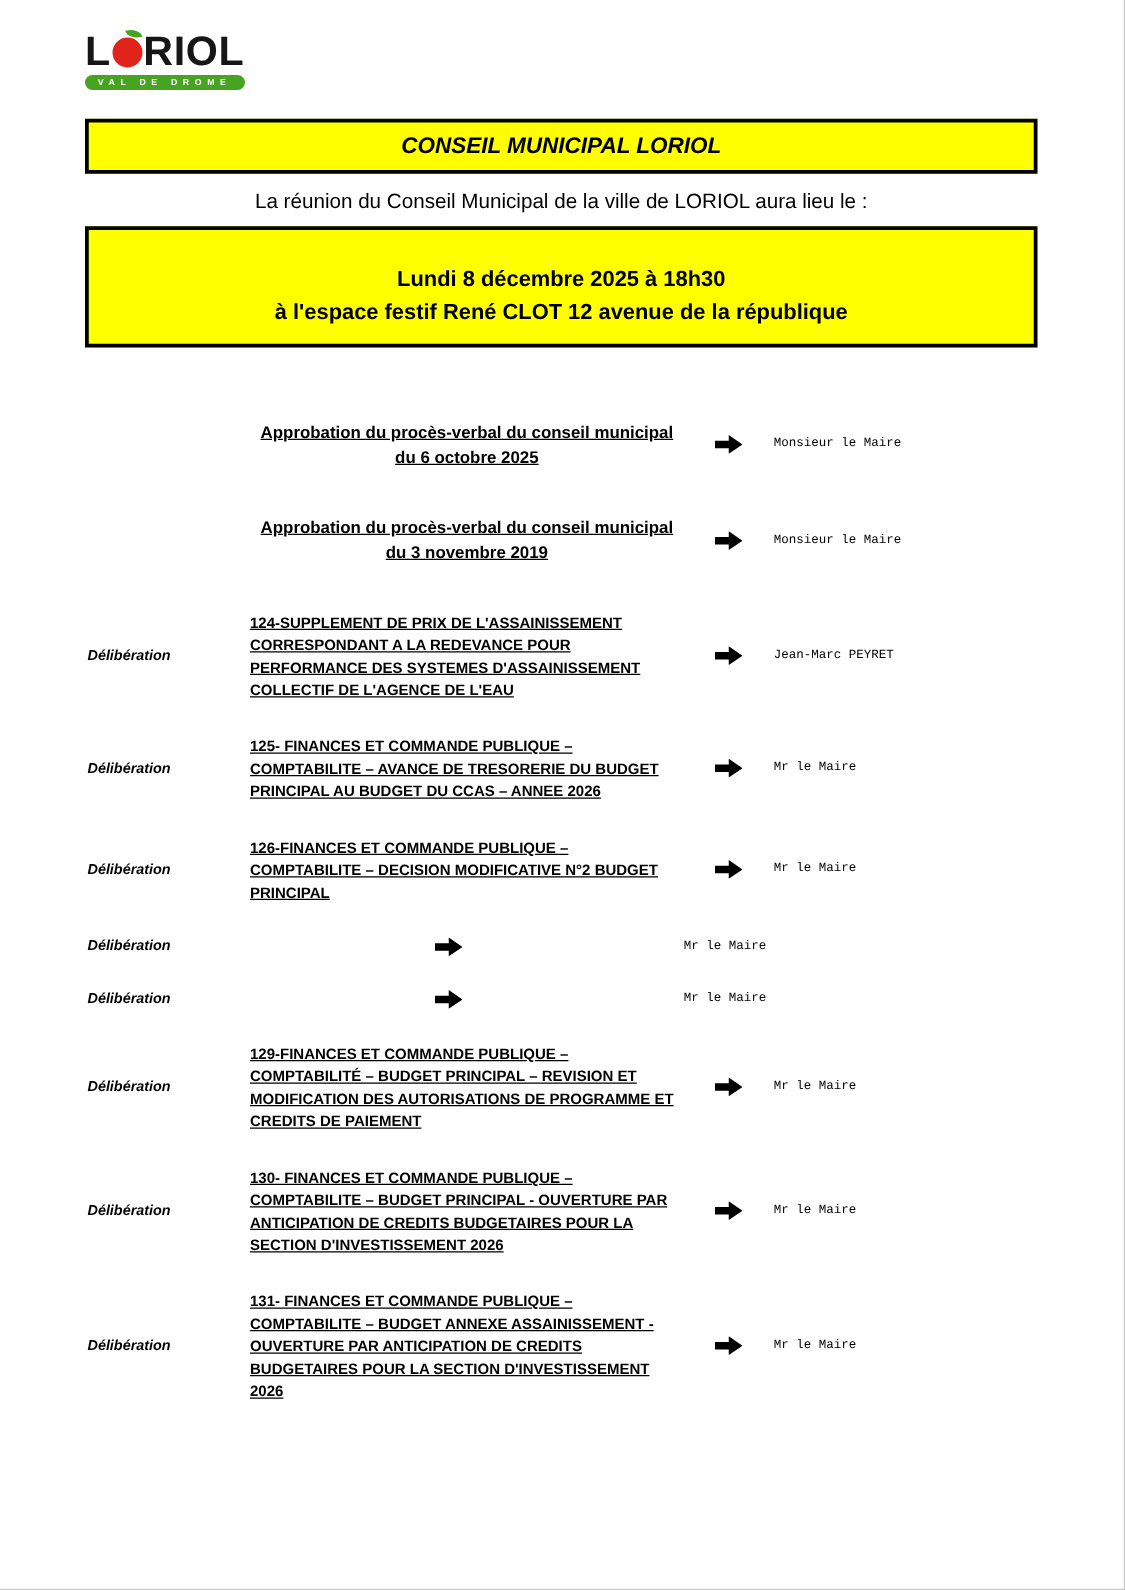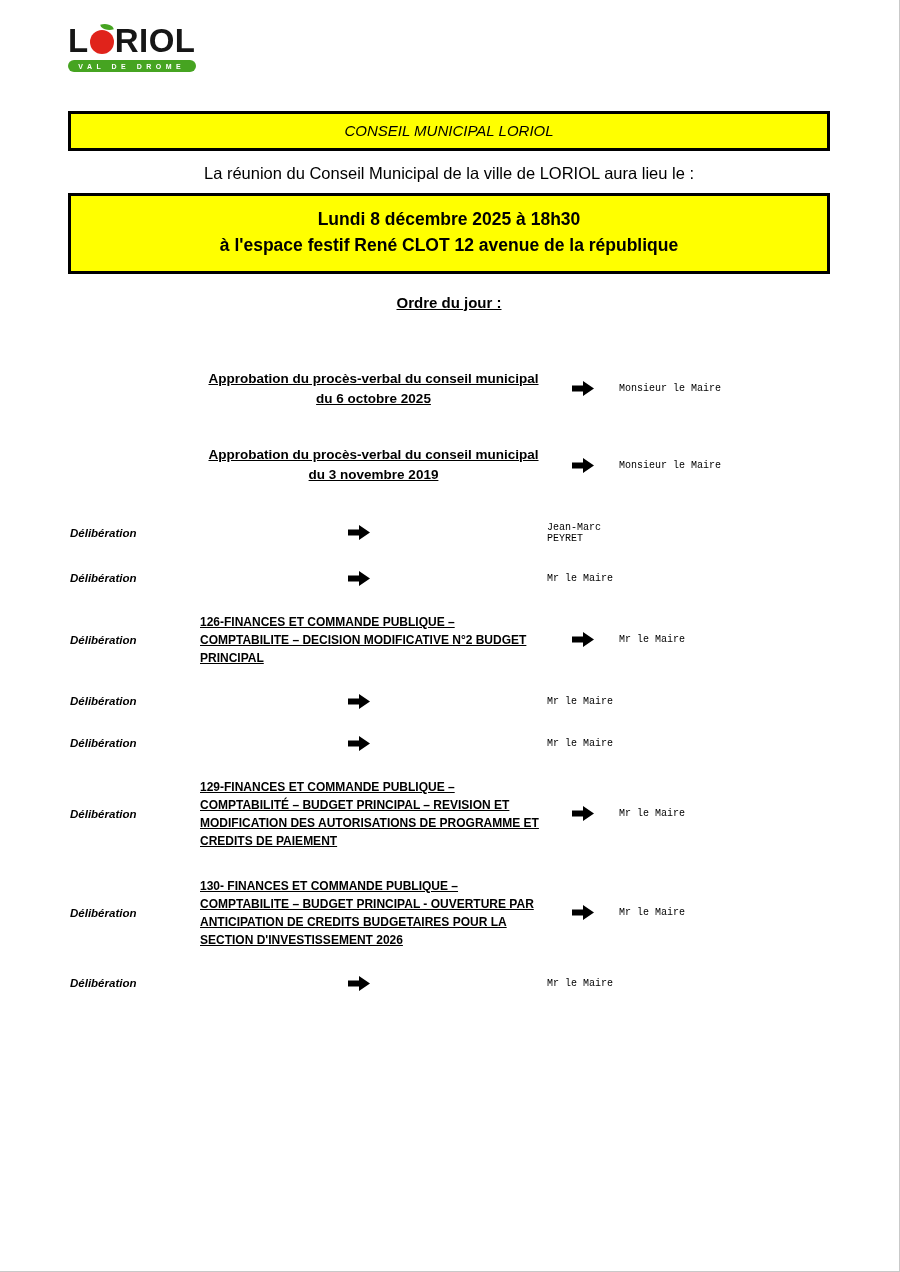--- a/index.html
+++ b/index.html
@@ -40,23 +40,23 @@
     background: var(--logo-green, #46a421); color: #fff;
     font-size: 7px; font-weight: bold; letter-spacing: 4.5px;
     text-align: center; border-radius: 7px;
   }
 
   
   .banner {
     background: var(--banner-yellow, #ffff00);
     border: 3px solid #000; text-align: center;
   }
-  .title-banner { margin-top: 38px; padding: 8px 0 9px; font-size: 15px; font-weight: normal; font-style: italic; }
+  .title-banner { margin-top: 22px; padding: 8px 0 9px; font-size: 18px; font-weight: bold; font-style: italic; }
   .intro { margin: 13px 0 10px; text-align: center; font-size: 16.5px; }
-  .meeting-banner { padding: 10px 0 12px; font-size: 17.5px; font-weight: bold; line-height: 1.5; }
+  .meeting-banner { padding: 26px 0 12px; font-size: 17.5px; font-weight: bold; line-height: 1.5; }
   .agenda-heading { margin-top: 20px; text-align: center; font-size: 15px; font-weight: bold; text-decoration: underline; }
   .secretary { margin: 14px 0 0 102px; color: var(--accent-red, #ff0000); font-weight: bold; font-size: 14.5px; }
 
   
   .agenda { margin-top: 58px; }
   .row {
     display: grid;
     grid-template-columns: 102px 377px 72px auto;
     align-items: center;
     margin-bottom: 27px;
@@ -85,21 +85,20 @@
 
   <div class="banner title-banner">CONSEIL MUNICIPAL LORIOL</div>
 
   <div class="intro">La réunion du Conseil Municipal de la ville de LORIOL aura lieu le :</div>
 
   <div class="banner meeting-banner">
     <div>Lundi 8 décembre  2025 à 18h30</div>
     <div>à l'espace festif René CLOT 12 avenue de la république</div>
   </div>
 
-  <div class="agenda-heading">Ordre du jour :</div>
 
 
   <div class="agenda">
 
     <div class="row centered gap-lg">
       <div class="tag"></div>
       <div class="title">Approbation du procès-verbal du conseil municipal du 6 octobre 2025</div>
       <div class="arrow">
           <svg width="22" height="15" viewBox="0 0 22 15">
             <path d="M0 4.5 h11 v-4.5 l11 7.5 -11 7.5 v-4.5 h-11 z" fill="#000"></path>
@@ -114,30 +113,32 @@
       <div class="arrow">
           <svg width="22" height="15" viewBox="0 0 22 15">
             <path d="M0 4.5 h11 v-4.5 l11 7.5 -11 7.5 v-4.5 h-11 z" fill="#000"></path>
           </svg>
         </div>
       <div class="assignee">Monsieur le Maire</div>
     </div>
 
     <div class="row">
       <div class="tag">Délibération</div>
+      <div class="title">124-SUPPLEMENT DE PRIX DE L'ASSAINISSEMENT CORRESPONDANT A LA REDEVANCE POUR PERFORMANCE DES SYSTEMES D'ASSAINISSEMENT COLLECTIF DE L'AGENCE DE L'EAU</div>
       <div class="arrow">
           <svg width="22" height="15" viewBox="0 0 22 15">
             <path d="M0 4.5 h11 v-4.5 l11 7.5 -11 7.5 v-4.5 h-11 z" fill="#000"></path>
           </svg>
         </div>
       <div class="assignee">Jean-Marc PEYRET</div>
     </div>
 
     <div class="row">
       <div class="tag">Délibération</div>
+      <div class="title">125- FINANCES ET COMMANDE PUBLIQUE – COMPTABILITE – AVANCE DE TRESORERIE DU BUDGET PRINCIPAL AU BUDGET DU CCAS – ANNEE 2026</div>
       <div class="arrow">
           <svg width="22" height="15" viewBox="0 0 22 15">
             <path d="M0 4.5 h11 v-4.5 l11 7.5 -11 7.5 v-4.5 h-11 z" fill="#000"></path>
           </svg>
         </div>
       <div class="assignee">Mr le Maire</div>
     </div>
 
     <div class="row">
       <div class="tag">Délibération</div>
@@ -187,20 +188,21 @@
       <div class="arrow">
           <svg width="22" height="15" viewBox="0 0 22 15">
             <path d="M0 4.5 h11 v-4.5 l11 7.5 -11 7.5 v-4.5 h-11 z" fill="#000"></path>
           </svg>
         </div>
       <div class="assignee">Mr le Maire</div>
     </div>
 
     <div class="row">
       <div class="tag">Délibération</div>
+      <div class="title">131- FINANCES ET COMMANDE PUBLIQUE – COMPTABILITE – BUDGET ANNEXE ASSAINISSEMENT - OUVERTURE PAR ANTICIPATION DE CREDITS BUDGETAIRES POUR LA SECTION D'INVESTISSEMENT 2026</div>
       <div class="arrow">
           <svg width="22" height="15" viewBox="0 0 22 15">
             <path d="M0 4.5 h11 v-4.5 l11 7.5 -11 7.5 v-4.5 h-11 z" fill="#000"></path>
           </svg>
         </div>
       <div class="assignee">Mr le Maire</div>
     </div>
 
   </div>
 </div>

